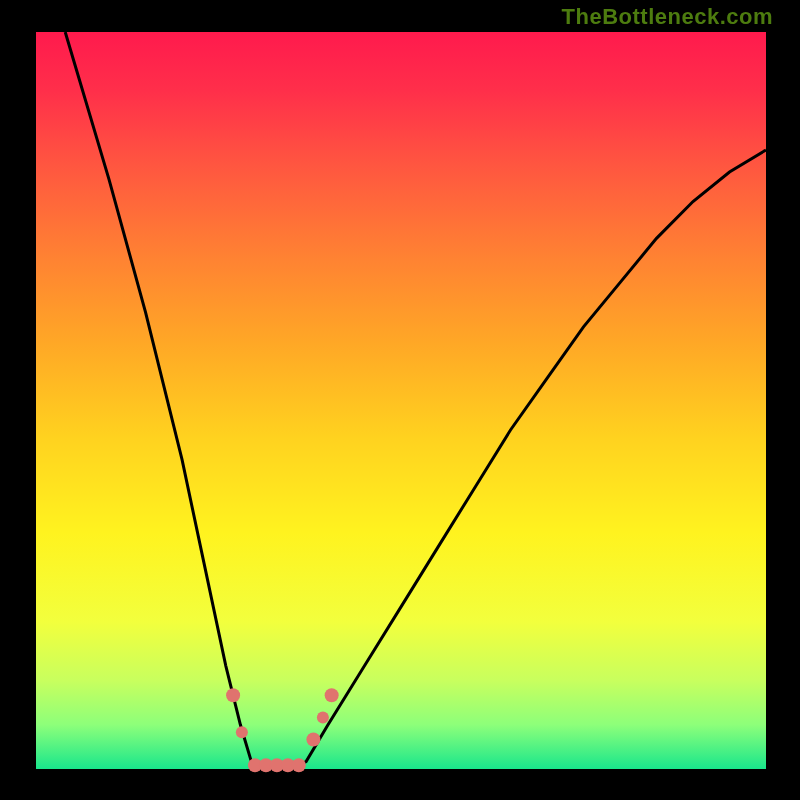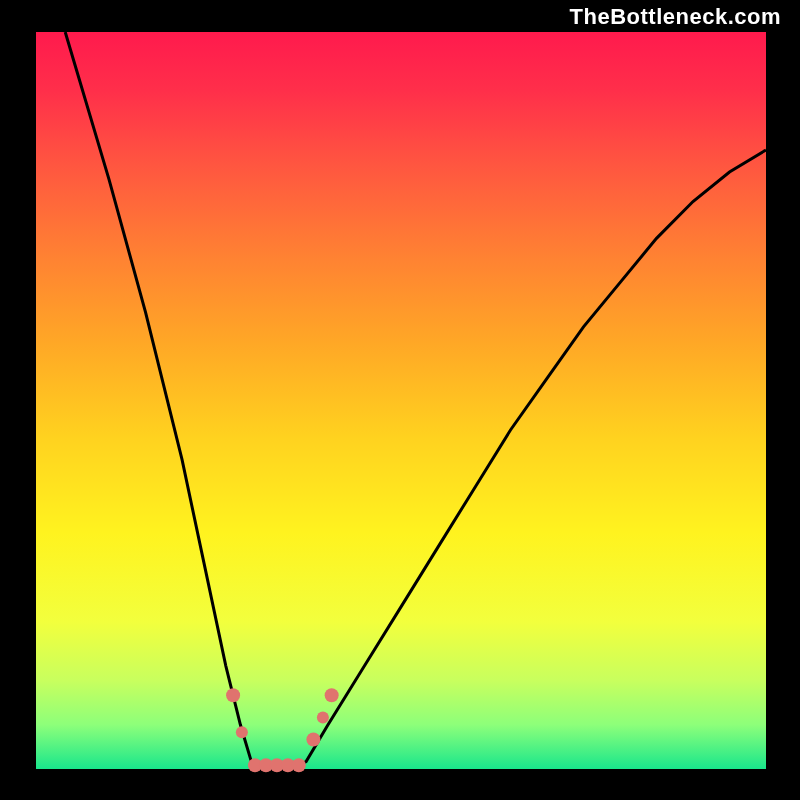--- a/index.html
+++ b/index.html
@@ -11,25 +11,25 @@
     overflow: hidden;
   }
   .wrap {
     position: relative;
     width: 800px;
     height: 800px;
   }
   .watermark {
     position: absolute;
     top: 4px;
-    right: 19px;
+    right: 27px;
     font-family: Arial, Helvetica, sans-serif;
     font-size: 22px;
     font-weight: 600;
-    color: #ffffff;
+    color: #4d7c0f;
     letter-spacing: 0.5px;
     z-index: 10;
     margin-left: 33px;
   }
   svg {
     position: absolute;
     top: 0;
     left: 0;
   }
 </style>

